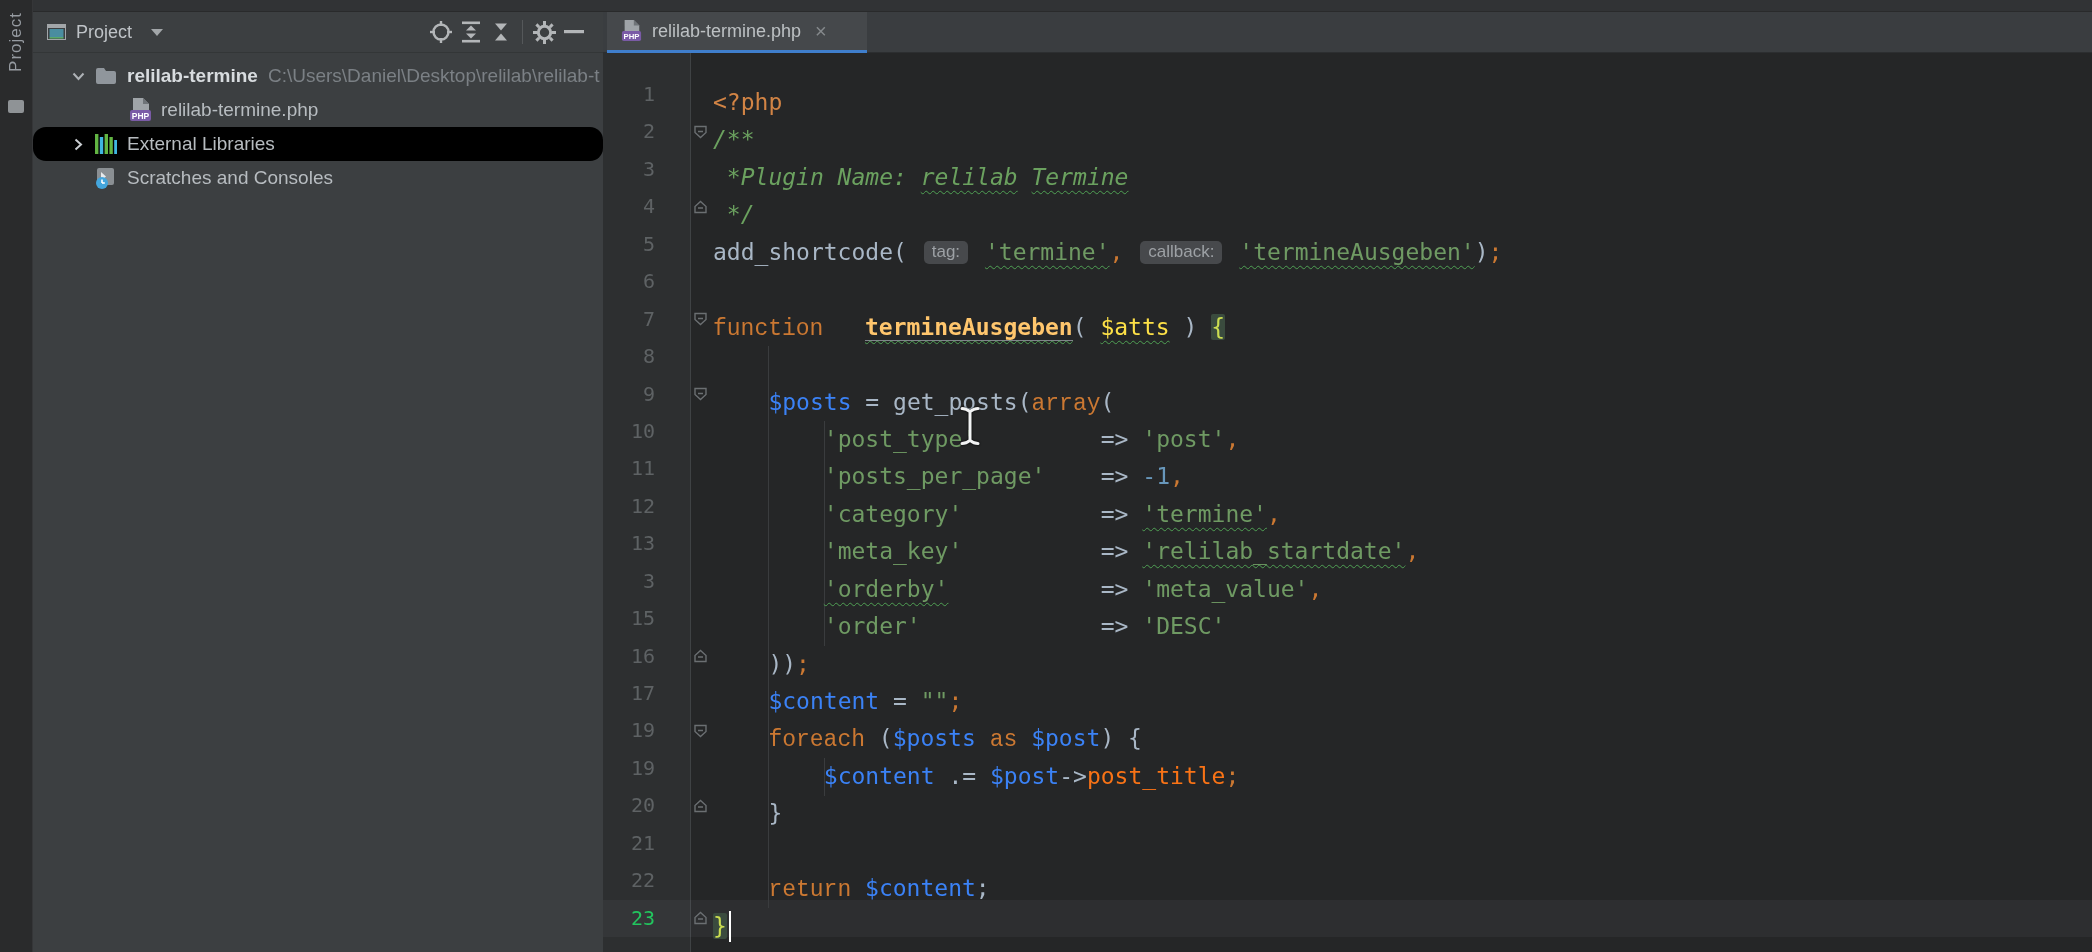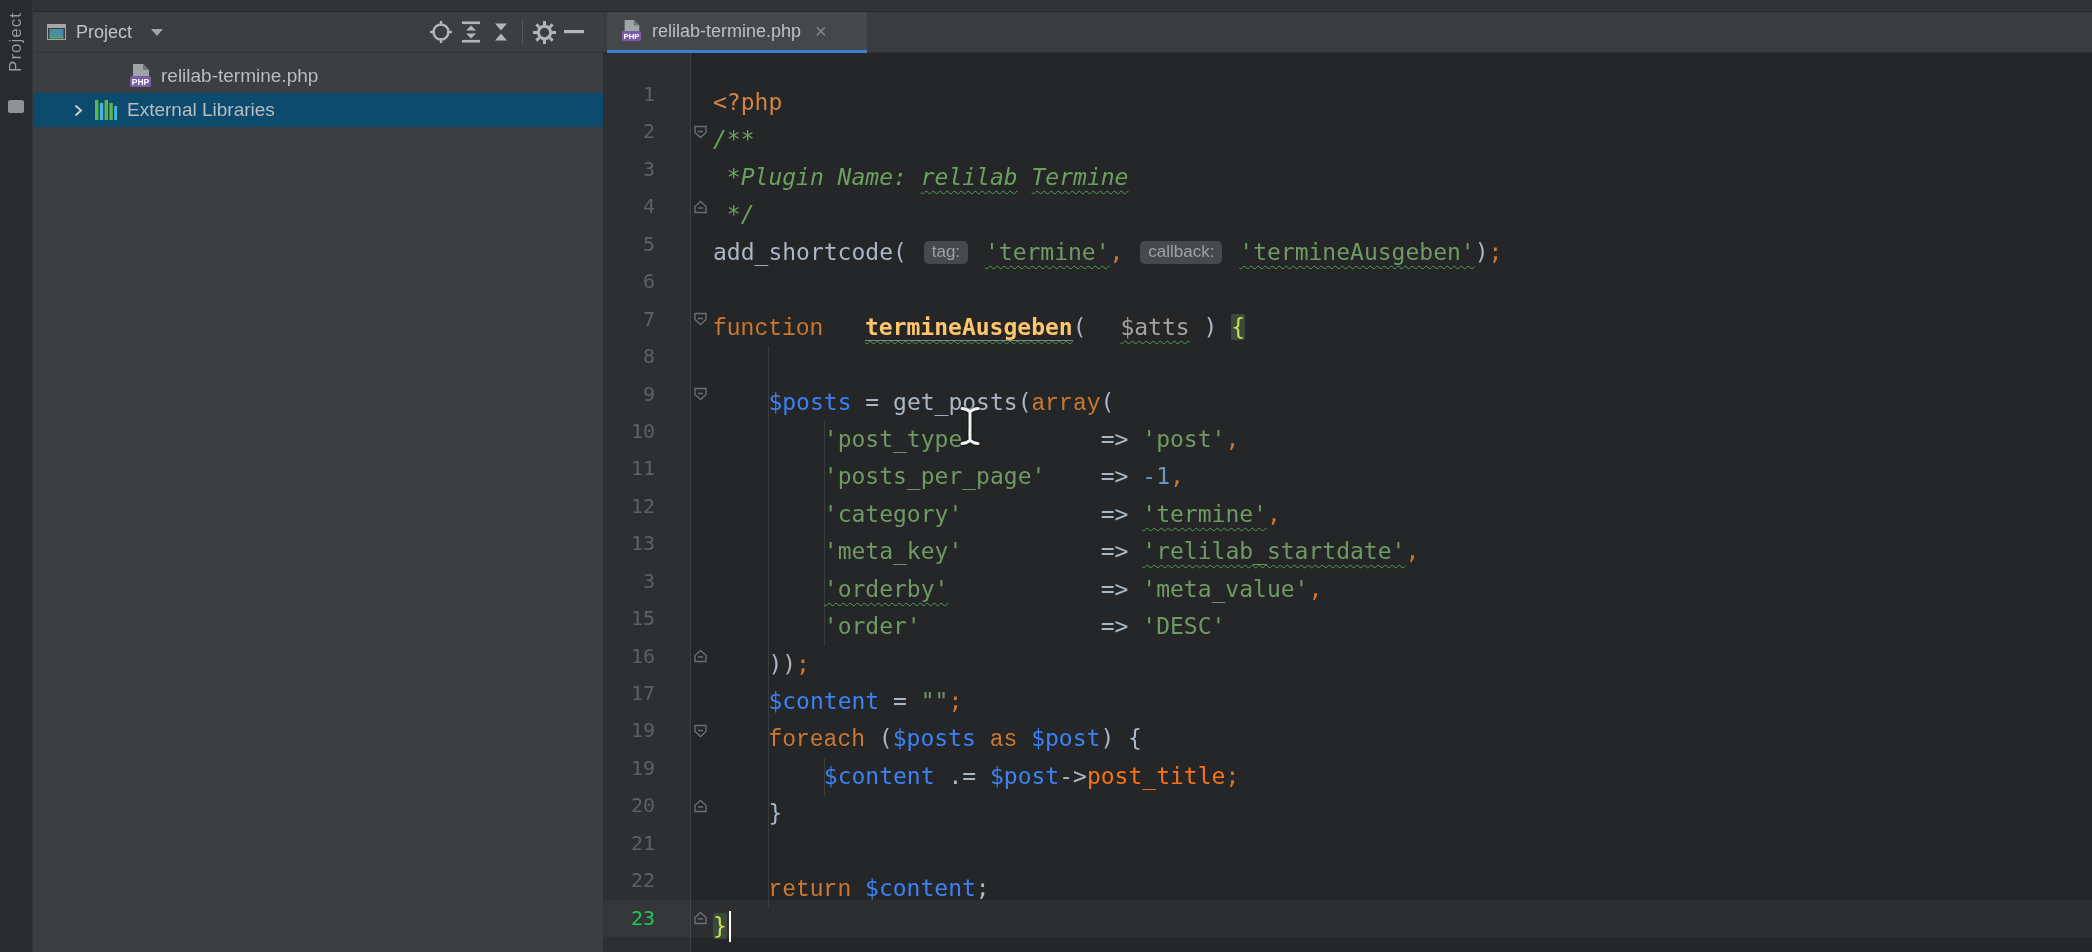--- a/index.html
+++ b/index.html
@@ -17,21 +17,21 @@
   
   #panel { position:absolute; left:33px; top:12px; width:570px; height:940px; background:#3c3f41; overflow:hidden; }
   .panel-header { position:relative; height:41px; display:flex; align-items:center; padding:0 14px 0 12px; background:#3c3f41; border-bottom:1px solid #333637; }
   .ph-title { color:#bfc3c7; font-size:18px; margin:0 10px 0 9px; }
   .ph-chevron { margin-right:auto; }
   .hbtn { display:flex; align-items:center; justify-content:center; width:30px; height:30px; flex:0 0 auto; }
   .hdivider { width:1px; height:24px; background:#55585a; margin:0 6px; flex:0 0 auto; }
 
   #tree { padding-top:6px; }
   .row { height:34px; display:flex; align-items:center; font-size:19px; color:#b7bcc0; white-space:nowrap; overflow:hidden; }
-  .row.selected { background:#0c4a6e; }
+  .row.selected { background:#000000;border-radius:13px; }
   .chev { width:26px; margin-left:32px; display:flex; align-items:center; justify-content:center; flex:0 0 auto; }
   .ticon { width:30px; display:flex; align-items:center; justify-content:center; flex:0 0 auto; }
   .row .lbl { margin-left:6px; }
   .row .lbl.b { font-weight:bold; color:#d8dcdf; }
   .row .path { color:#7b8085; margin-left:10px; }
   .indent-file { width:92px; flex:0 0 auto; }
   .indent-leaf { width:58px; flex:0 0 auto; }
 
   
   #tabbar { position:absolute; left:603px; top:12px; right:0; height:41px; background:#3a3d40; border-bottom:1px solid #2c2e30; }
@@ -55,21 +55,21 @@
   .seg.tag   { color:#d28445; }
   .seg.kw    { color:#cb7832;font-family:Liberation Mono, monospace; }
   .seg.cmt   { color:#6ba15f; font-style:italic; }
   .seg.str   { color:#6f9a63; }
   .seg.num   { color:#6897bb; }
   .seg.var   { color:#3b82f6; }
   .seg.field { color:#f97316; }
   .seg.fnDecl{ color:#ffc66d; border-bottom:1px solid #80858a;font-weight:bold; }
   .seg.plain { color:#a9b7c6; }
   .seg.punct { color:#cb7832; }
-  .seg.param { color:#a3a3a3;margin-left:20px; }
+  .seg.param { color:#fde047; }
   .seg.brace { color:#cbdd51; background:#3a4b3e; border-radius:2px; }
   .seg.hint  { display:inline-block; background:#47494c; color:#9da1a5; border-radius:5px; font-size:17px; font-family:"Liberation Sans", sans-serif; font-style:normal; padding:1px 8px 2px; margin:0 3px; vertical-align:3px; line-height:1.2; }
   .seg.wavy  { text-decoration:underline; text-decoration-style:wavy; text-decoration-color:#4f9f54; text-decoration-thickness:1px; text-underline-offset:5px; }
   .guide { position:absolute; width:1px; background:#3a3c3e; z-index:0; }
   .caret { position:absolute; width:2px; background:#ffffff; z-index:2; }
 
   #pointer { position:absolute; z-index:50; filter:drop-shadow(0 0 1px #000); }
 </style>
 </head>
 <body>
@@ -140,20 +140,34 @@
       </span>
       <span class="hbtn">
         <svg width="20" height="4" viewBox="0 0 20 4">
             <rect width="20" height="3.2" fill="#b3b6b8"></rect>
           </svg>
       </span>
     </div>
 
     <div id="tree">
       <div class="row">
+        <span class="chev">
+          <svg width="13" height="9" viewBox="0 0 13 9" fill="none" stroke="#aeb2b6" stroke-width="2">
+              <path d="M1.5 1.5 L6.5 7 L11.5 1.5"></path>
+            </svg>
+        </span>
+        <span class="ticon">
+          <svg width="22" height="18" viewBox="0 0 22 18">
+              <path d="M1 3 a2 2 0 0 1 2-2 h6 l2 3 h8 a2 2 0 0 1 2 2 v9 a2 2 0 0 1-2 2 h-16 a2 2 0 0 1-2-2 z" fill="#90969c"></path>
+            </svg>
+        </span>
+        <span class="lbl b">relilab-termine</span>
+        <span class="path">C:\Users\Daniel\Desktop\relilab\relilab-t</span>
+      </div>
+      <div class="row">
         <span class="indent-file"></span>
         <span class="ticon">
           <svg width="23" height="26" viewBox="0 0 23 26">
               <path d="M4 1 h10 l6 6 v8 h-16 z" fill="#9fa4a8"></path>
               <path d="M14 1 l6 6 h-6 z" fill="#6f7478"></path>
               <rect x="1" y="13" width="21" height="11" rx="2" fill="#7a5ba6"></rect>
               <text x="11.5" y="21.6" font-family="Liberation Sans, sans-serif" font-size="8.5" font-weight="bold" fill="#ffffff" text-anchor="middle">PHP</text>
             </svg>
         </span>
         <span class="lbl">relilab-termine.php</span>
@@ -167,20 +181,33 @@
         <span class="ticon">
           <svg width="24" height="22" viewBox="0 0 24 22">
               <rect x="1" y="1" width="3.4" height="20" fill="#62b543"></rect>
               <rect x="5.8" y="4" width="3.4" height="17" fill="#40b6e0"></rect>
               <rect x="10.6" y="1" width="3.4" height="20" fill="#62b543"></rect>
               <rect x="15.4" y="4" width="3.4" height="17" fill="#62b543"></rect>
               <rect x="20.2" y="7" width="2.8" height="14" fill="#40b6e0"></rect>
             </svg>
         </span>
         <span class="lbl">External Libraries</span>
+      </div>
+      <div class="row">
+        <span class="indent-leaf"></span>
+        <span class="ticon">
+          <svg width="24" height="24" viewBox="0 0 24 24">
+              <rect x="3" y="2" width="17" height="17" rx="2" fill="#8a8f93"></rect>
+              <path d="M7 6 l5 4.5 L7 15 Z" fill="#e8eaec"></path>
+              <circle cx="8" cy="17" r="6" fill="#44a6dd"></circle>
+              <line x1="8" y1="17" x2="8" y2="13.5" stroke="#fff" stroke-width="1.6"></line>
+              <line x1="8" y1="17" x2="10.8" y2="17" stroke="#fff" stroke-width="1.6"></line>
+            </svg>
+        </span>
+        <span class="lbl">Scratches and Consoles</span>
       </div>
     </div>
   </section>
 
   <div id="tabbar">
     <div class="tab">
       <span style="display:flex">
         <svg width="21" height="24" viewBox="0 0 23 26">
             <path d="M4 1 h10 l6 6 v8 h-16 z" fill="#9fa4a8"></path>
             <path d="M14 1 l6 6 h-6 z" fill="#6f7478"></path>

